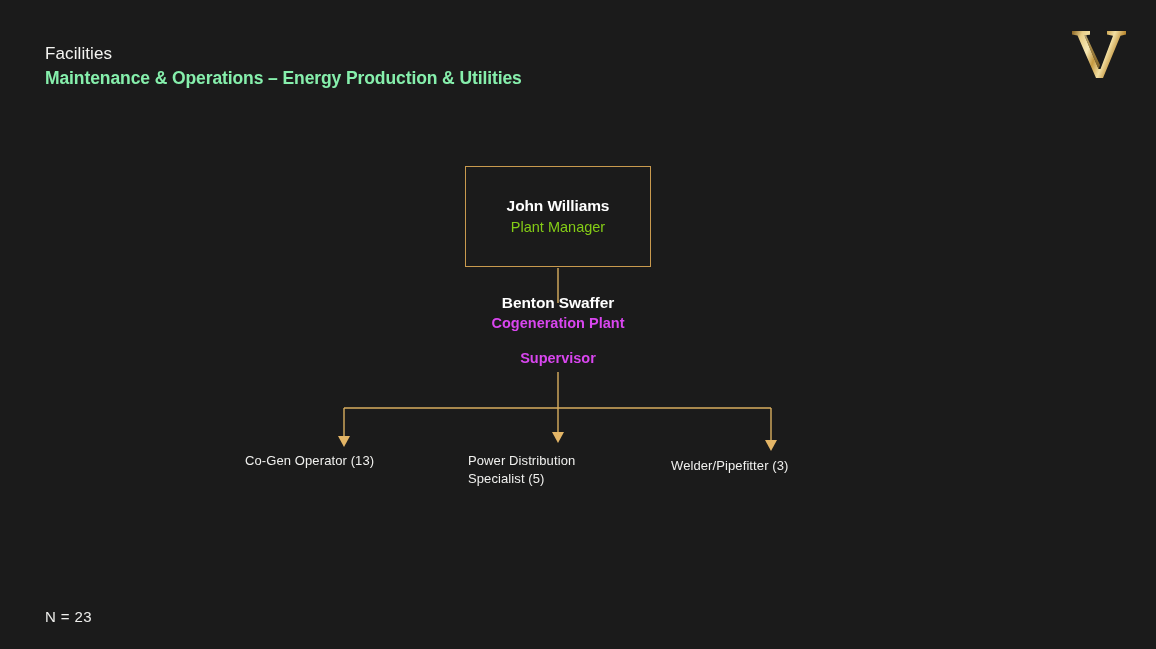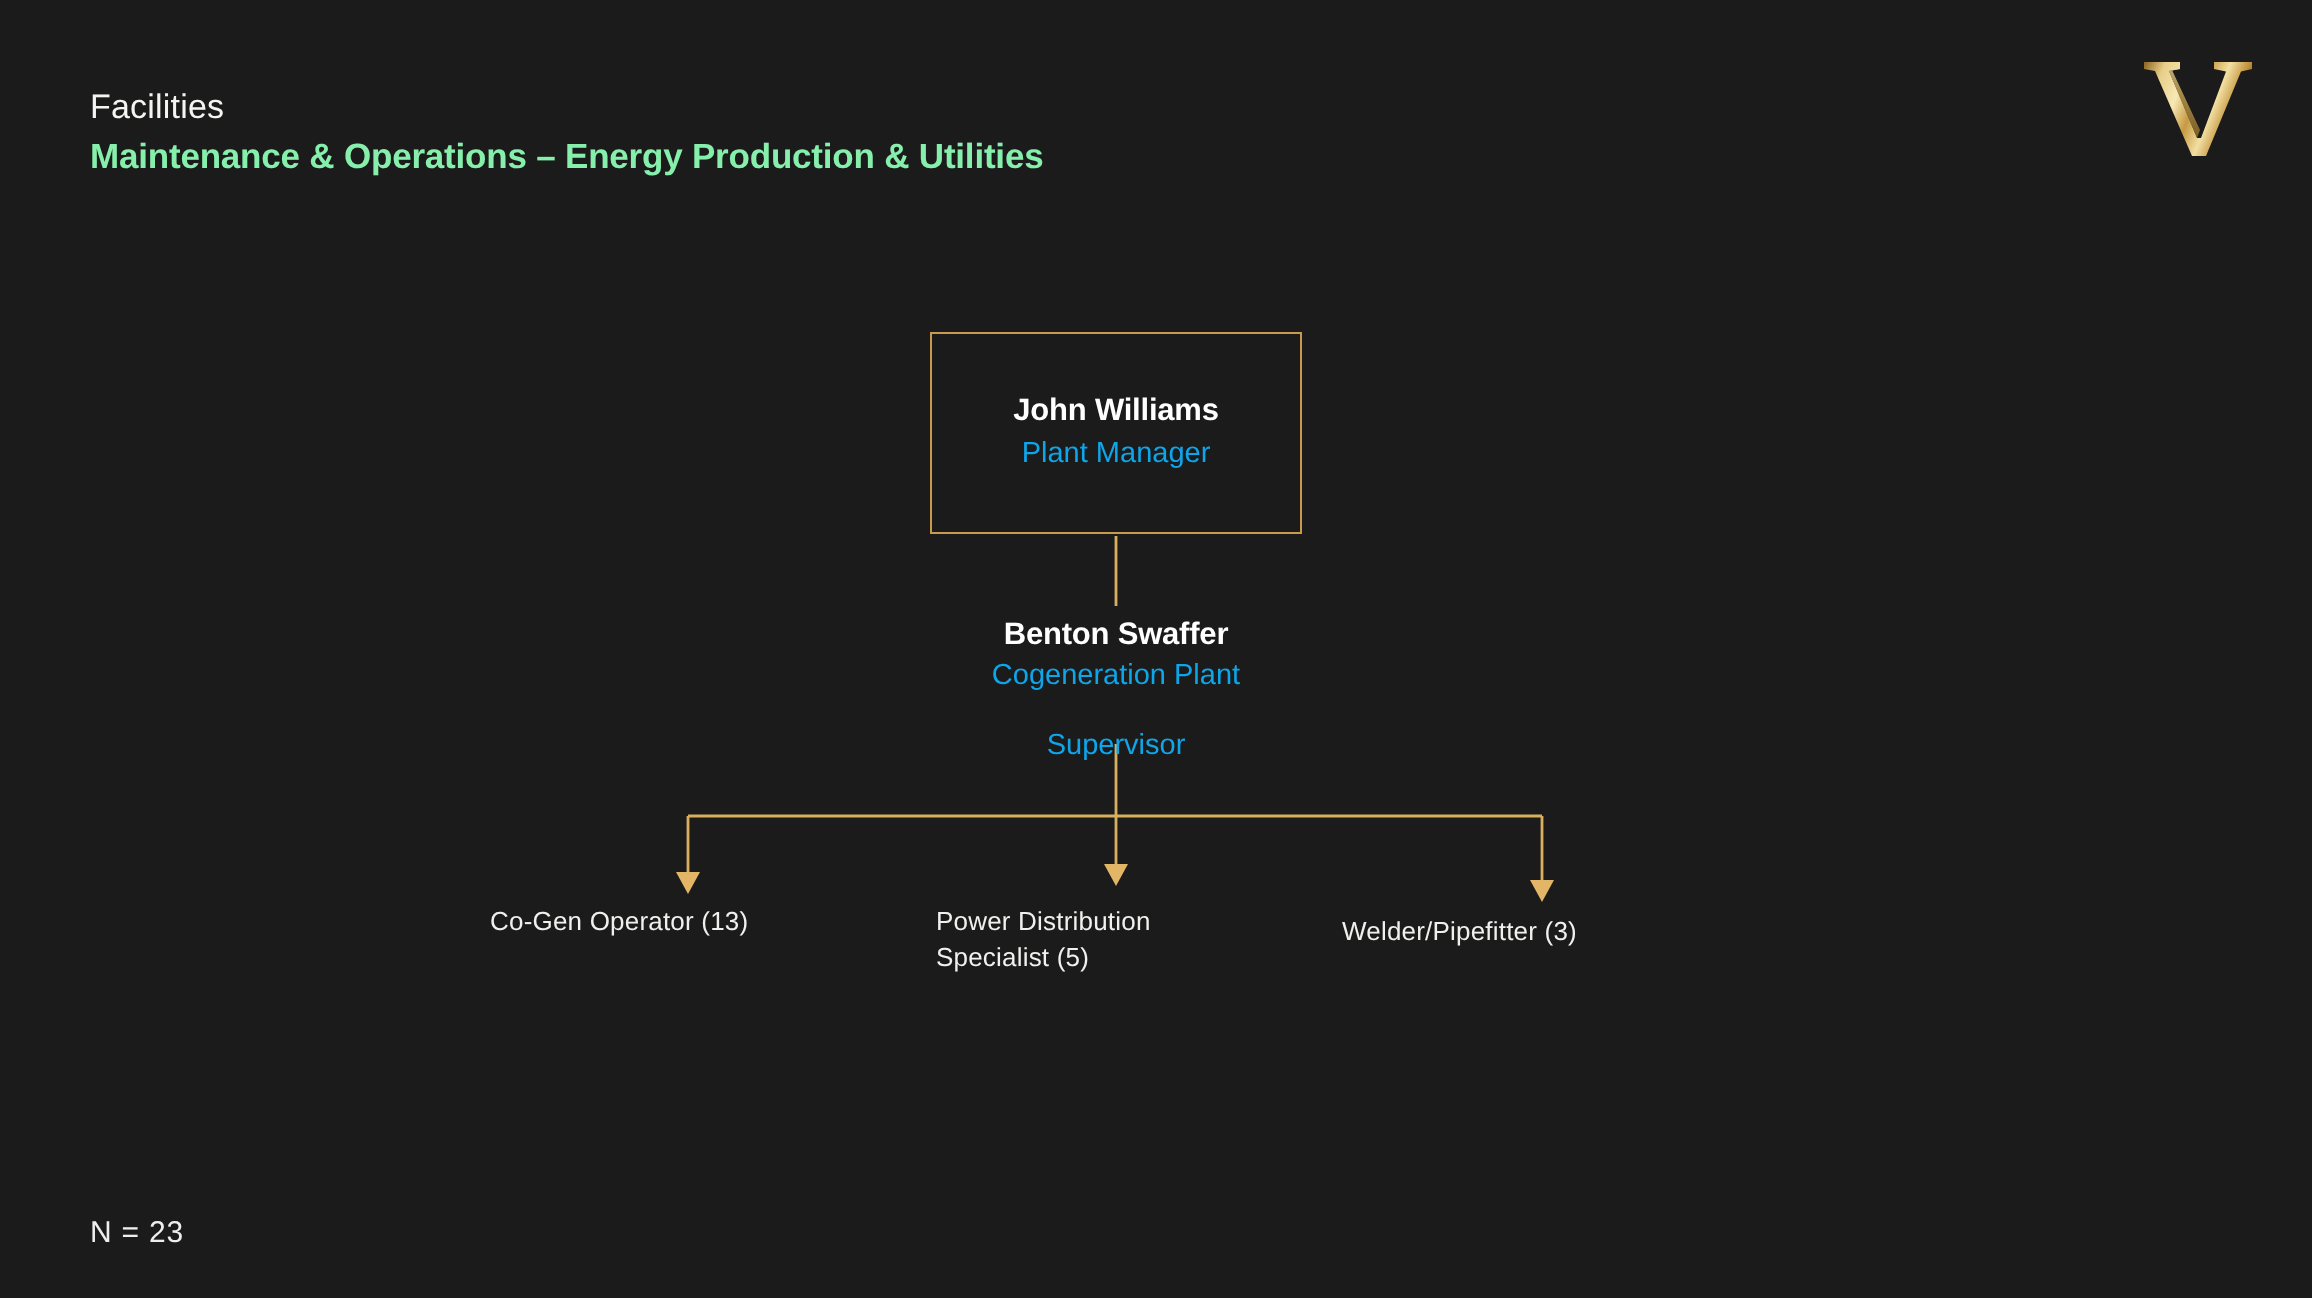--- a/index.html
+++ b/index.html
@@ -82,44 +82,44 @@
   .node-box .node-name {
     font-size: 15.5px;
     font-weight: 700;
     color: #ffffff;
     line-height: 20px;
     letter-spacing: -0.1px;
   }
   .node-box .node-role {
     font-size: 14.5px;
     font-weight: 400;
-    color: #0ea5e9;
+    color: #84cc16;
     line-height: 20px;
     margin-top: 1px;
   }
 
   
   .node-plain {
     position: absolute;
     left: 458px;
-    top: 307px;
+    top: 292px;
     width: 200px;
     text-align: center;
   }
   .node-plain .node-name {
     font-size: 15.5px;
     font-weight: 700;
     color: #ffffff;
     line-height: 21px;
     letter-spacing: -0.1px;
   }
   .node-plain .node-role {
     font-size: 14.5px;
-    font-weight: 400;
-    color: #0ea5e9;
+    font-weight: 700;
+    color: #d946ef;
     line-height: 19px;
     margin-top: 1px;
   }
 
   
   .leaf {
     position: absolute;
     text-align: left;
     font-size: 13px;
     font-weight: 400;

